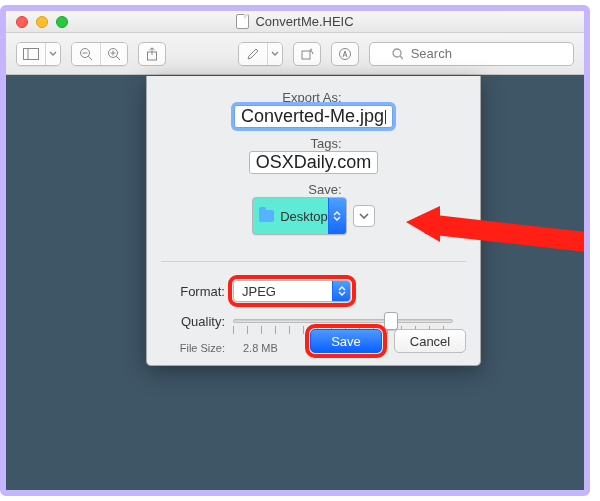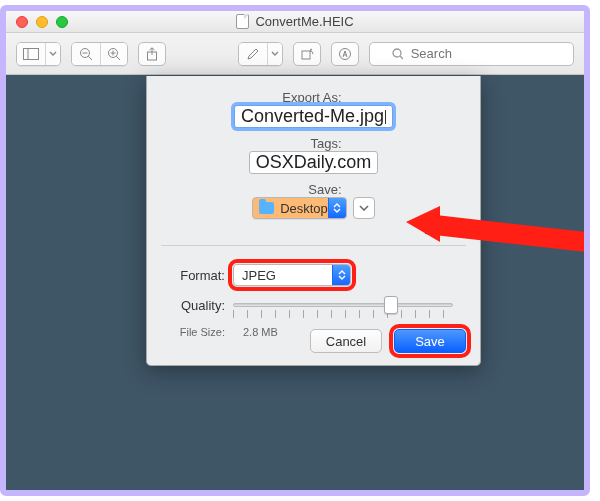--- a/index.html
+++ b/index.html
@@ -101,22 +101,22 @@
   .lbl { width: 72px; text-align:right; padding-right:8px; color:#555; font-size:13px; }
   .txtfield {
     flex:1; height:22px; border:1px solid #b7b7b7; border-radius:3px; background:#fff;
     padding:0 6px; display:flex; align-items:center; font-size:18px; color:#222;
   }
   .focus-ring { box-shadow: 0 0 0 3px #7eb4ff; border-color:#6fa2ec; }
 
   .where-wrap { display:flex; flex:1; gap:6px; align-items:center; }
   .popup {
     display:flex; align-items:center; justify-content:space-between;
-    height:22px; flex:1;
-    border:1px solid #b7b7b7; border-radius:4px; background:#fdba74;
+    height:38px; flex:1;
+    border:1px solid #b7b7b7; border-radius:4px; background:#5eead4;
     padding-left:6px; font-size:13px;
     box-shadow: 0 1px 0 rgba(0,0,0,.06);
   }
   .popup .left { display:flex; align-items:center; gap:6px; }
   .folder-ic { width:15px; height:12px; background:#57b3ff; border-radius:2px; position:relative; }
   .folder-ic::before { content:""; position:absolute; left:0; top:-3px; width:7px; height:4px; background:#57b3ff; border-radius:2px 2px 0 0; }
   .popup-end {
     width:18px; height:100%;
     display:flex; flex-direction:column; align-items:center; justify-content:center;
     background: linear-gradient(#4ea0ff,#1668ff);
@@ -333,22 +333,22 @@
           <div style="width:72px"></div>
       </div>
 
       <div class="filesize-row">
         <div class="k">File Size:</div>
         <div>2.8 MB</div>
       </div>
     </div>
 
     <div class="btnbar">
+      <div class="mac-btn default hl-red">Save</div>
       <div class="mac-btn">Cancel</div>
-      <div class="mac-btn default hl-red">Save</div>
     </div>
   </div>
 
   <svg class="arrow" style="left:400px; top:195px;" width="200" height="50">
     <line x1="180" y1="36" x2="20" y2="18" stroke="#ff1f15" stroke-width="20"></line>
     <polygon points="0,16 34,0 34,36" fill="#ff1f15"></polygon>
   </svg>
 
 </div>
 

